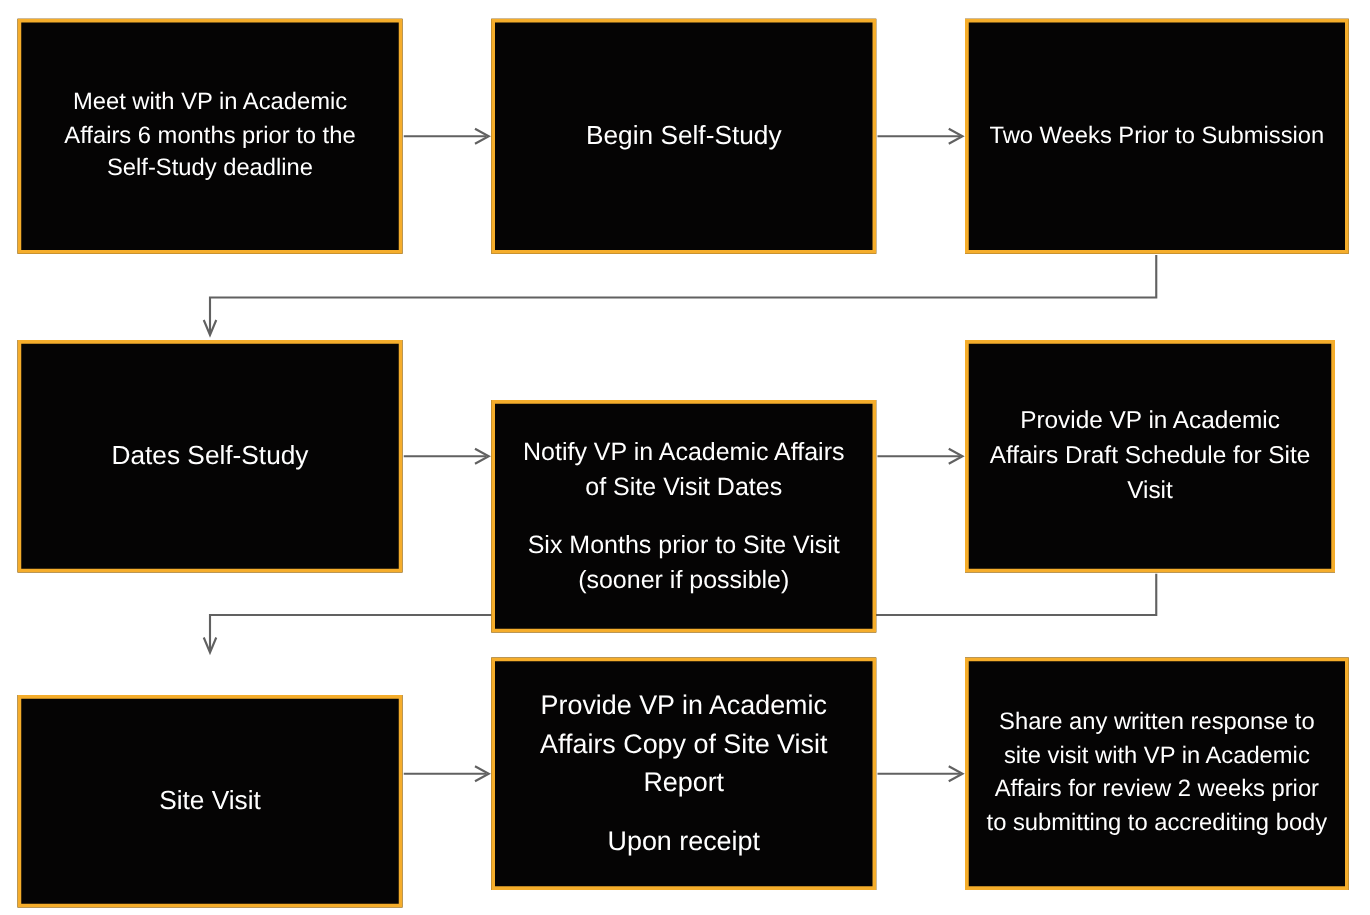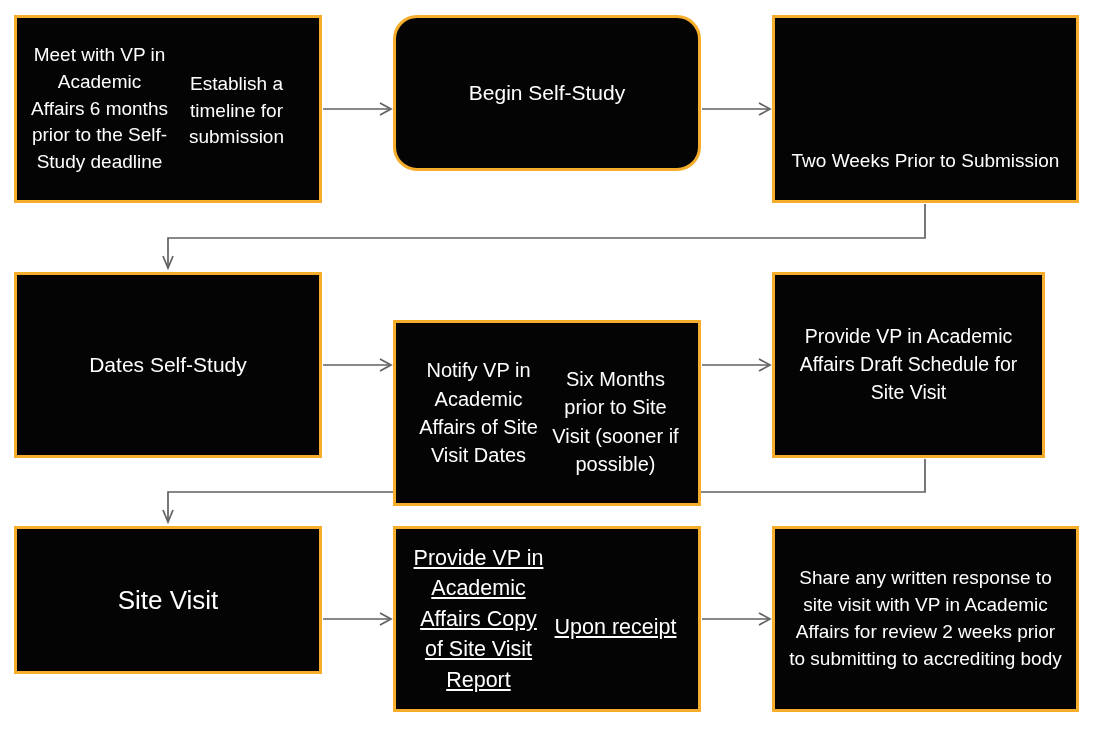--- a/index.html
+++ b/index.html
@@ -33,43 +33,43 @@
     stroke:var(--connector);
     stroke-width:1.7;
     fill:none;
   }
   .box{
     position:absolute;
     background:var(--box-fill);
     border:3px solid var(--box-border);
     color:var(--box-text);
     display:flex;
-    flex-direction:row;
+    flex-direction:column;
     justify-content:center;
     align-items:center;
     text-align:center;
-    padding:25px 14px;
+    padding:8px 14px;
   }
   .box p{
     margin:0;
     line-height:1.42;
     width:100%;
   }
   .box p + p{margin-top:12px;}
   .gap-sm p + p{margin-top:4px;}
   .gap-lg p + p{margin-top:17px;}
 
   .b1{left:14px;  top:15px;  width:308px; height:188px; font-size:19px;}
-  .b2{left:393px; top:15px;  width:308px; height:156px; font-size:21px;border-radius:24px;}
+  .b2{left:393px; top:15px;  width:308px; height:188px; font-size:21px;}
   .b3{left:772px; top:15px;  width:307px; height:188px; font-size:19px;align-items:flex-end;}
   .b4{left:14px;  top:272px; width:308px; height:186px; font-size:21px;}
   .b5{left:393px; top:272px; width:308px; height:186px; font-size:20px;margin-top:48px;}
-  .b6{left:772px; top:272px; width:273px; height:186px; font-size:19.5px;gap:16px;}
-  .b7{left:14px;  top:526px; width:308px; height:148px; font-size:26px;}
-  .b8{left:393px; top:526px; width:308px; height:186px; font-size:21.5px;text-decoration:underline;}
+  .b6{left:772px; top:272px; width:296px; height:186px; font-size:19.5px;gap:16px;}
+  .b7{left:14px;  top:556px; width:308px; height:170px; font-size:21px;}
+  .b8{left:393px; top:526px; width:308px; height:186px; font-size:21.5px;}
   .b9{left:772px; top:526px; width:307px; height:186px; font-size:19px;align-items:center;}
 </style>
 </head>
 <body>
 
 <div class="canvas">
 
   <svg class="connectors" viewBox="0 0 1096 732">
     <g>
       <line x1="323" y1="109" x2="389" y2="109"></line>
@@ -100,21 +100,20 @@
       <polyline points="380,613 391,619 380,625"></polyline>
     </g>
     <g>
       <line x1="702" y1="619" x2="768" y2="619"></line>
       <polyline points="759,613 770,619 759,625"></polyline>
     </g>
   </svg>
 
   <div class="box b1 gap-sm">
     <p>Meet with VP in Academic Affairs 6 months prior to the Self-Study deadline</p>
-    <p>Establish a timeline for submission</p>
   </div>
 
   <div class="box b2">
     <p>Begin Self-Study</p>
   </div>
 
   <div class="box b3 gap-lg">
     <p>Two Weeks Prior to Submission</p>
   </div>
 

